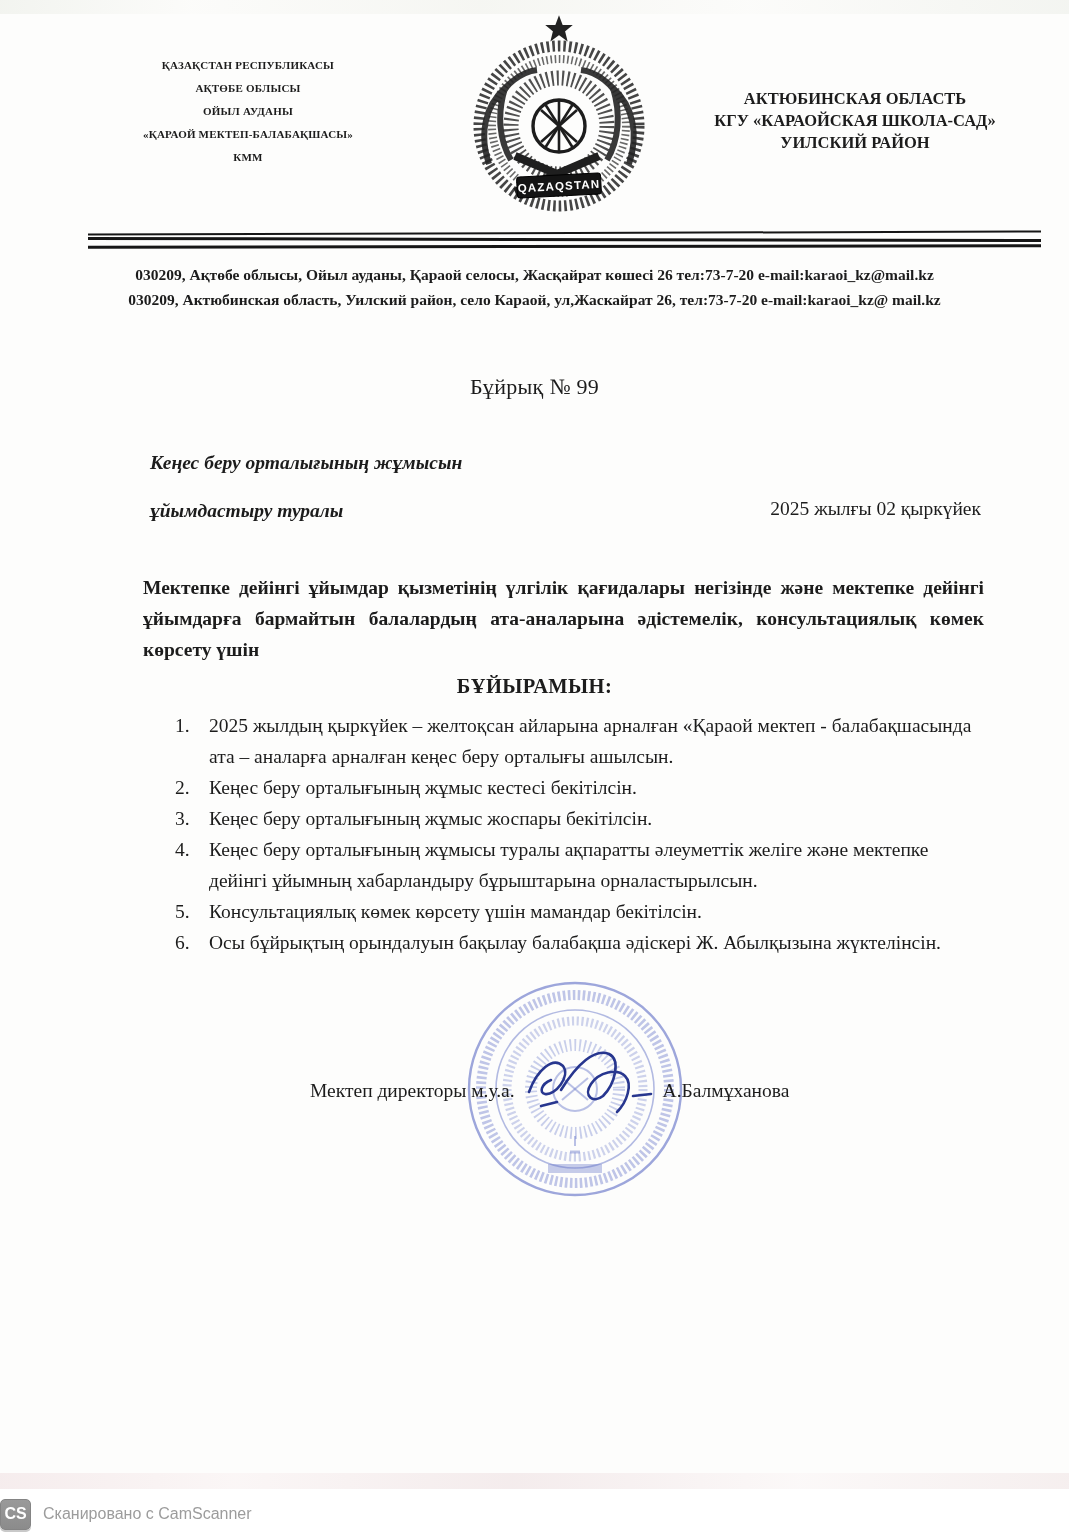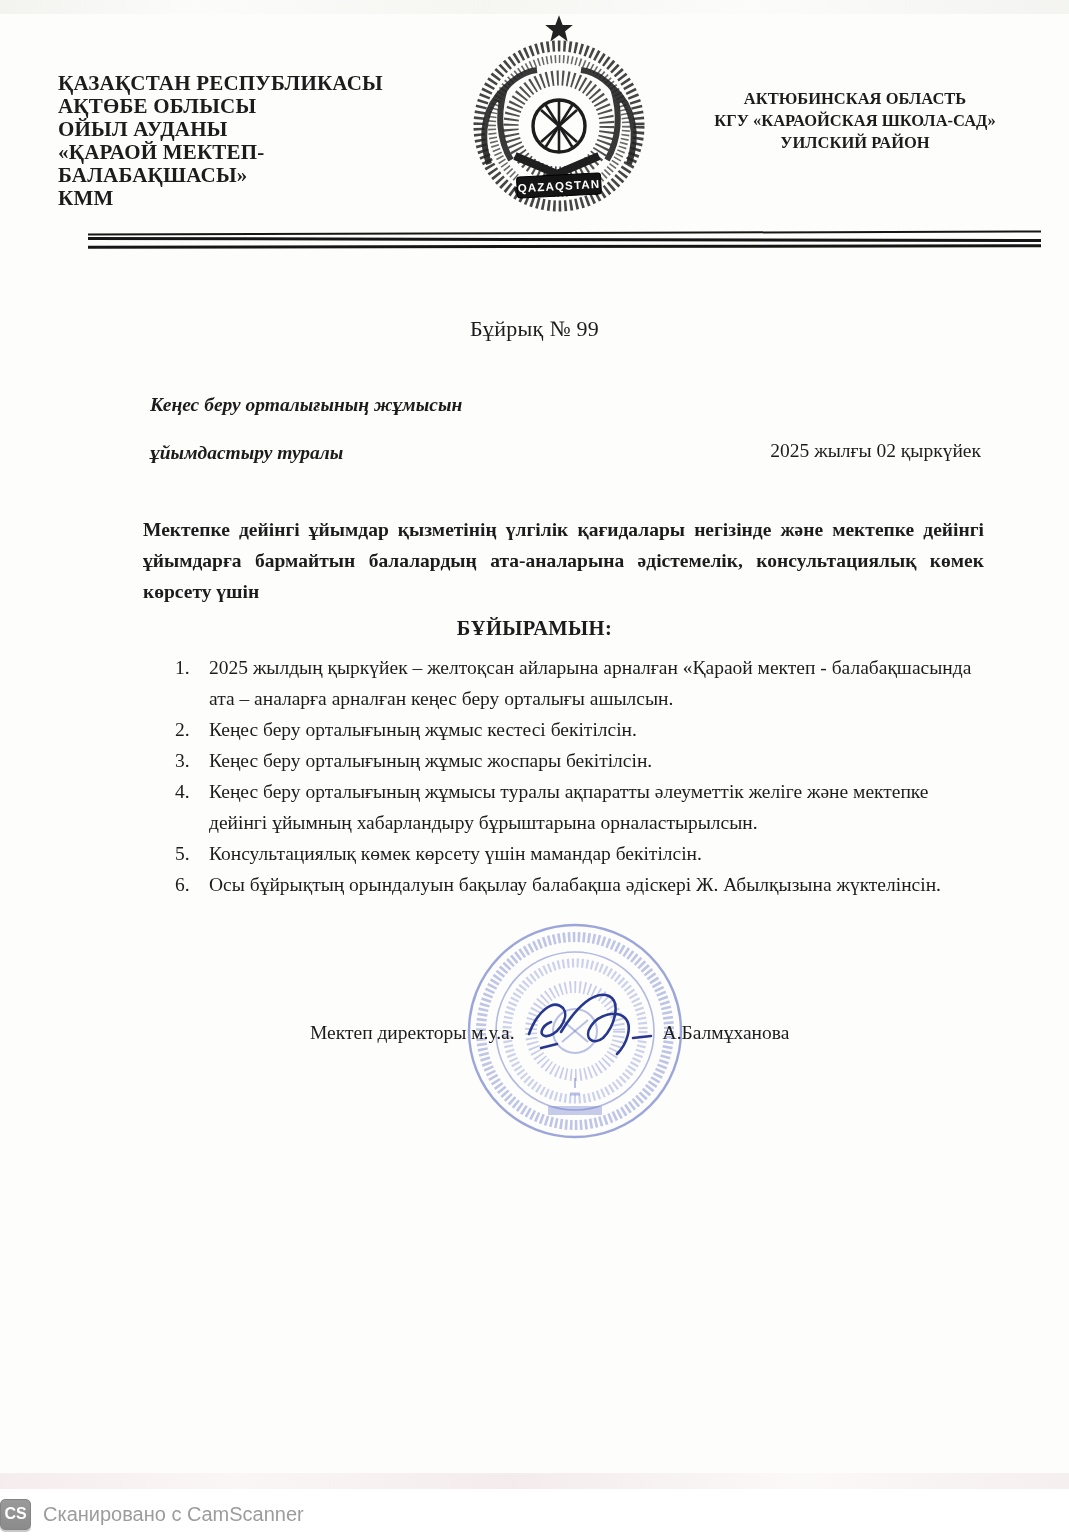--- a/index.html
+++ b/index.html
@@ -28,23 +28,24 @@
 
   
   .header {
     display: flex;
     justify-content: space-between;
     align-items: flex-start;
     padding: 14px 38px 0 58px;
   }
   .org-kk {
     width: 380px;
-    margin-top: 58px;
-    font-weight: bold;
-    font-size: 21px;
+    margin-top: 40px;
+    text-align: center;
+    font-weight: bold;
+    font-size: 11px;
     line-height: 23px;
     letter-spacing: .2px;
   }
   .org-ru {
     width: 352px;
     margin-top: 74px;
     text-align: center;
     font-weight: bold;
     font-size: 16.5px;
     line-height: 22px;
@@ -114,21 +115,21 @@
     width: 31px; height: 31px;
     background: linear-gradient(#9a9a9a, #8b8b8b);
     border-radius: 5px;
     color: #ffffff;
     font-weight: bold;
     font-size: 16px;
     display: flex; align-items: center; justify-content: center;
     box-shadow: 0 2px 0 #c9c9c9;
     border: 1px solid #848484;
   }
-  .footer-text { margin-left: 12px; color: #9c9c9c; font-size: 20px; }
+  .footer-text { margin-left: 12px; color: #9c9c9c; font-size: 16px; }
 </style>
 </head>
 <body>
 
 <div class="page">
   <div class="scan-top-band"></div>
 
   <div class="header">
     <div class="org-kk">
       <div>ҚАЗАҚСТАН РЕСПУБЛИКАСЫ</div>
@@ -184,20 +185,24 @@
       <div>УИЛСКИЙ РАЙОН</div>
     </div>
   </div>
 
   <div class="divider">
     <div class="rule r1"></div>
     <div class="rule r2"></div>
     <div class="rule r3"></div>
   </div>
 
+  <div class="address">
+    <div>030209, Ақтөбе облысы, Ойыл ауданы, Қараой селосы, Жасқайрат көшесі 26 тел:73-7-20 e-mail:karaoi_kz@mail.kz</div>
+    <div>030209, Актюбинская область, Уилский район, село Караой, ул,Жаскайрат 26, тел:73-7-20 e-mail:karaoi_kz@ mail.kz</div>
+  </div>
 
   <div class="order-number">Бұйрық № 99</div>
 
   <div class="subject-row">
     <div class="subject">
       <div class="s1">Кеңес беру орталығының жұмысын</div>
       <div class="s2">ұйымдастыру туралы</div>
     </div>
     <div class="order-date">2025 жылғы 02 қыркүйек</div>
   </div>

